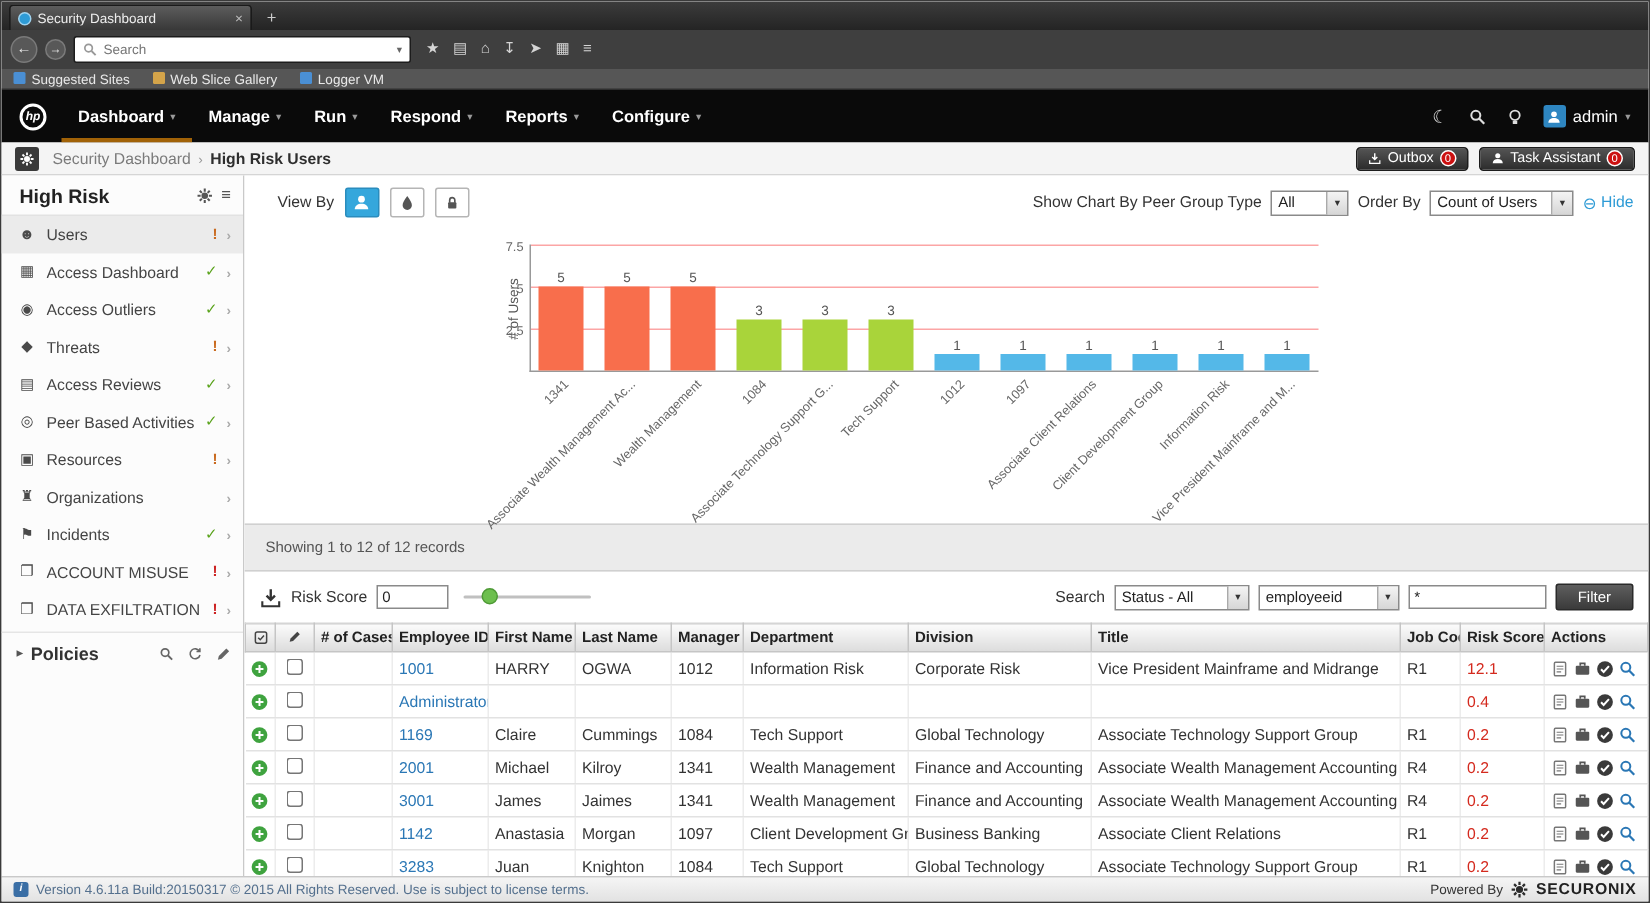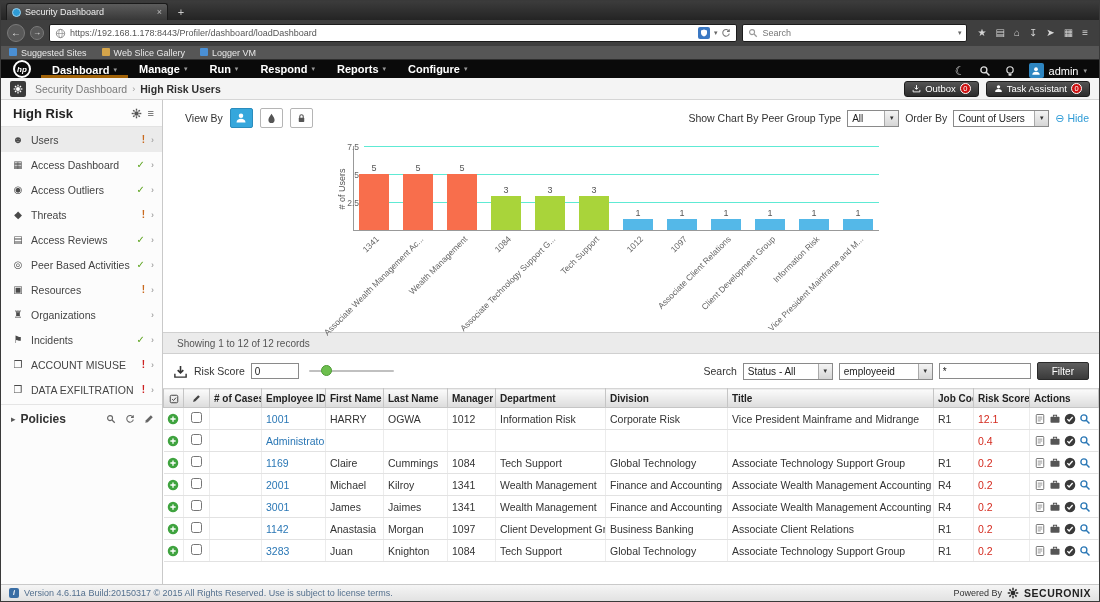--- a/index.html
+++ b/index.html
@@ -26,21 +26,21 @@
 .ext{width:12px;height:12px;background:#3b78c3;border-radius:2px;display:flex;align-items:center;justify-content:center;flex:0 0 auto}
 .tinycaret{font-size:7px;color:#666}
 .searchbar{width:225px;height:18px;background:#fff;border:1px solid #1c1c1c;border-radius:2px;display:flex;align-items:center;gap:4px;padding:0 5px;flex:0 0 auto}
 .searchbar input{border:none;outline:none;flex:1;font-size:9px;color:#333;min-width:0;font-family:inherit;background:transparent}
 .navicons{display:flex;align-items:center;gap:9px;padding:0 5px;flex:0 0 auto}
 .navicons .nico{color:#d5d5d5;font-size:10px;line-height:1}
 .bookmarksbar{height:14px;background:#565656;display:flex;align-items:center;gap:15px;padding-left:8px;flex:0 0 auto;border-bottom:1px solid #2e2e2e}
 .bm{display:flex;align-items:flex-start;gap:4px;font-size:9px;color:#e8e8e8}
 .bm .bmfav{width:8px;height:8px;border-radius:1px;display:inline-block}
 
-.appheader{height:18px;background:#0a0a0a;display:flex;align-items:flex-end;flex:0 0 auto}
+.appheader{height:35px;background:#0a0a0a;display:flex;align-items:center;flex:0 0 auto}
 .hplogo{width:18px;height:18px;border-radius:50%;border:2px solid #fff;color:#fff;font-size:8px;font-weight:bold;font-style:italic;display:flex;align-items:center;justify-content:center;margin:0 10px 0 12px;flex:0 0 auto}
 .appnav{display:flex;align-items:stretch;height:100%}
 .navitem{display:flex;align-items:center;gap:4px;padding:0 11px;color:#fff;font-size:11px;font-weight:bold}
 .navitem.active{border-bottom:3px solid #a16207;padding-top:4px}
 .navitem .crt{font-size:7px;color:#9a9a9a}
 .hdr-right{margin-left:auto;display:flex;align-items:center;gap:13px;padding-right:12px}
 .hdr-ico{color:#ddd;font-size:12px;line-height:1}
 .adminchip{display:flex;align-items:center;gap:5px}
 .adminchip .ub{width:15px;height:15px;background:#2e86c1;border-radius:2px;display:flex;align-items:center;justify-content:center}
 .adminchip .un{color:#fff;font-size:11px}
@@ -78,29 +78,29 @@
 .vb-right{margin-left:auto;display:flex;align-items:center;gap:6px}
 .sel{display:inline-flex;align-items:center;height:17px;border:1px solid #8a8a8a;background:#fff;font-size:10px;color:#222}
 .sel .v{padding:0 4px;flex:1;white-space:nowrap}
 .sel .arw{width:14px;align-self:stretch;background:linear-gradient(#f4f4f4,#d6d6d6);border-left:1px solid #aaa;display:flex;align-items:center;justify-content:center;font-size:7px;color:#333}
 .hidelink{display:flex;align-items:center;gap:3px;color:#2e9bd6;font-size:10.5px}
 .hidelink .hic{font-size:11px}
 
 .chart{position:relative;margin:4px 0 0 160px;width:560px;height:198px;flex:0 0 auto}
 .ylab{position:absolute;left:-52px;top:38px;width:80px;text-align:center;transform:rotate(-90deg);font-size:9px;color:#555;white-space:nowrap}
 .plot{position:absolute;top:12px;left:30px;width:526px;height:85px;border-left:1px solid #999;border-bottom:1px solid #999}
-.gridline{position:absolute;left:10px;right:0;height:1px;background:#5eead4}
+.gridline{position:absolute;left:0;right:0;height:1px;background:#fca5a5}
 .gridline .tick{position:absolute;left:-27px;top:-4px;width:22px;text-align:right;font-size:8.5px;color:#666}
 .bars{position:absolute;top:0;left:0;right:0;bottom:0;display:flex;align-items:flex-end;gap:14px;padding:0 5px}
 .barwrap{position:relative;flex:0 0 30px;width:30px;height:100%;display:flex;flex-direction:column;align-items:center;justify-content:flex-end}
 .barval{font-size:9px;color:#555;margin-bottom:1px}
 .bar{width:100%}
 .xlabel{position:absolute;top:calc(100% + 4px);right:50%;transform-origin:100% 0;transform:rotate(-45deg);font-size:8.5px;color:#666;white-space:nowrap}
 
-.recordsbar{height:22px;background:#ebebeb;border-top:1px solid #d0d0d0;border-bottom:1px solid #d0d0d0;font-size:10px;color:#555;display:flex;align-items:center;padding-left:14px;flex:0 0 auto}
+.recordsbar{height:32px;background:#ebebeb;border-top:1px solid #d0d0d0;border-bottom:1px solid #d0d0d0;font-size:10px;color:#555;display:flex;align-items:center;padding-left:14px;flex:0 0 auto}
 .filterbar{height:34px;display:flex;align-items:center;gap:6px;padding:0 10px;flex:0 0 auto}
 .txt{height:16px;border:1px solid #8a8a8a;font-size:10px;color:#222;padding:0 3px;font-family:inherit}
 .slider{position:relative;width:85px;height:12px;margin-left:4px}
 .slider .track{position:absolute;top:5px;left:0;right:0;height:2px;background:#c0c0c0;border-radius:1px}
 .slider .knob{position:absolute;top:0;left:12px;width:11px;height:11px;border-radius:50%;background:#6dbf4e;border:1px solid #4e9a36}
 .fspacer{flex:1}
 .filterbtn{height:18px;padding:0 14px;background:linear-gradient(#5e5e5e,#3a3a3a);border:1px solid #2a2a2a;border-radius:2px;color:#fff;font-size:10px}
 
 table{width:100%;border-collapse:collapse;table-layout:fixed;font-size:10.5px}
 thead th{height:19px;background:linear-gradient(#fbfbfb,#dcdcdc);border:1px solid #c5c5c5;border-top:1px solid #d5d5d5;font-size:10px;color:#222;text-align:left;padding:0 4px;font-weight:bold;white-space:nowrap;overflow:hidden}
@@ -204,35 +204,20 @@
       <span class="fav"></span>
       <span class="ttl">Security Dashboard</span>
       <span class="cls">×</span>
     </div>
     <div class="newtab">+</div>
   </div>
 
   <div class="navbar">
     <div class="navbtn">←</div>
     <div class="navbtn fwd">→</div>
-    <div class="urlbar">
-      <svg class="ic" width="11" height="11" style="color:#8a8a8a">
-          <use href="#i-globe"></use>
-        </svg>
-      <span class="url">https://192.168.1.178:8443/Profiler/dashboard/loadDashboard</span>
-      <span class="ext">
-          <svg class="ic" width="8" height="8" style="color:#fff" fill="currentColor">
-            <use href="#i-shield"></use>
-          </svg>
-        </span>
-      <span class="tinycaret">▾</span>
-      <svg class="ic" width="10" height="10" style="color:#777" fill="currentColor">
-          <use href="#i-refresh"></use>
-        </svg>
-    </div>
     <div class="searchbar">
       <svg class="ic" width="10" height="10" style="color:#999" fill="currentColor">
           <use href="#i-mag"></use>
         </svg>
       <input placeholder="Search" style="">
       <span class="tinycaret">▾</span>
     </div>
     <div class="navicons">
       <span class="nico">★</span>
       <span class="nico">▤</span>

